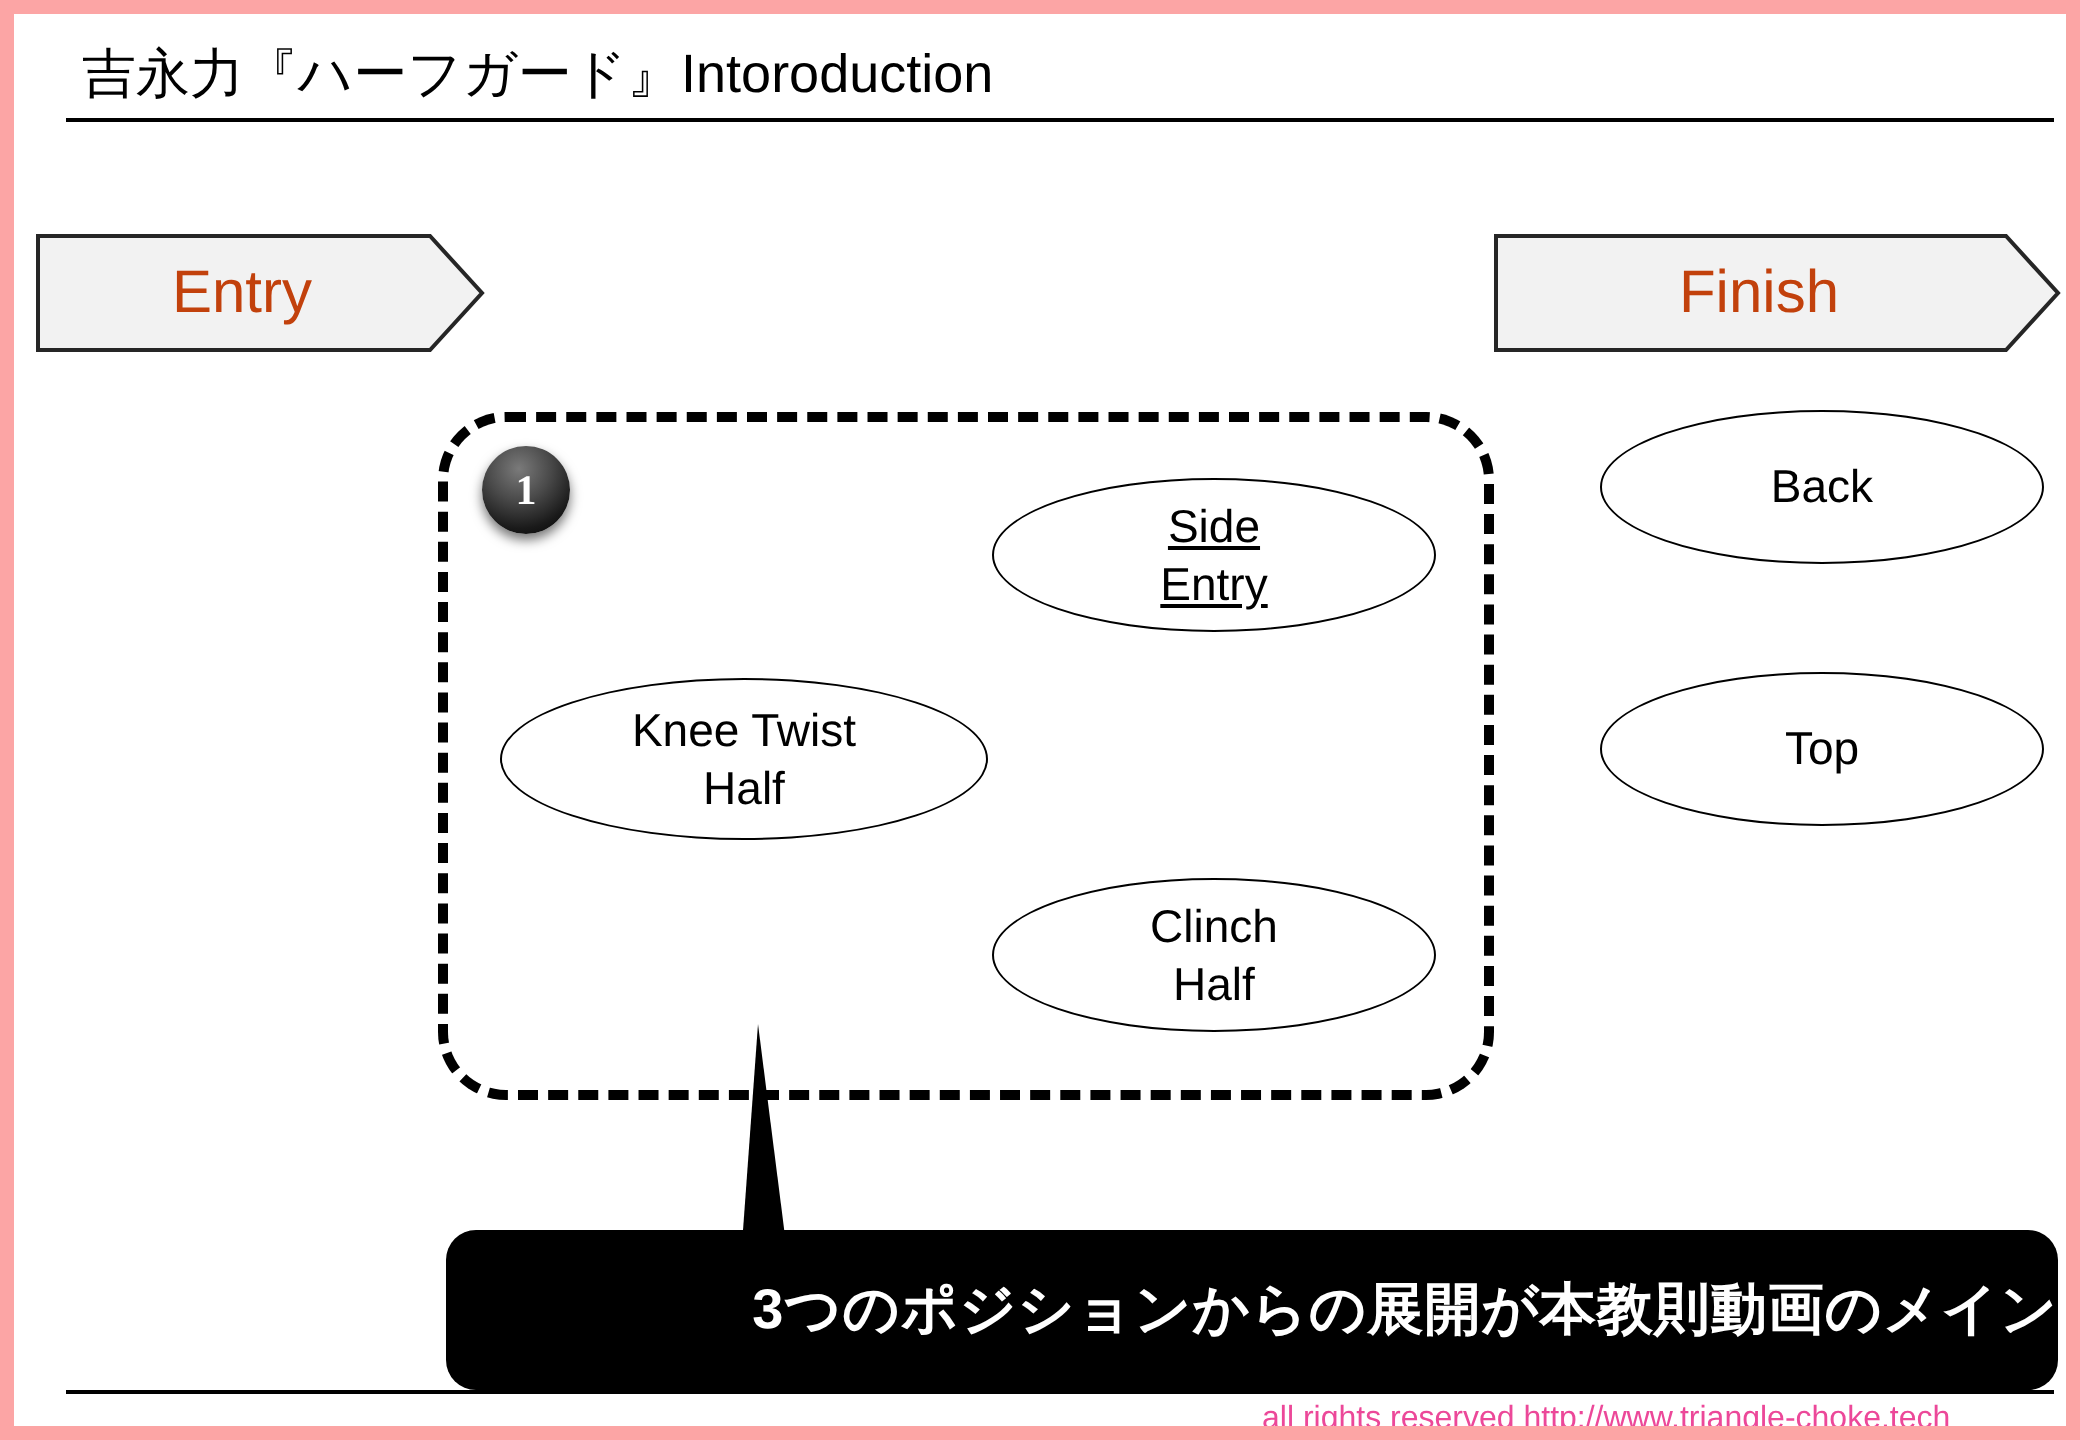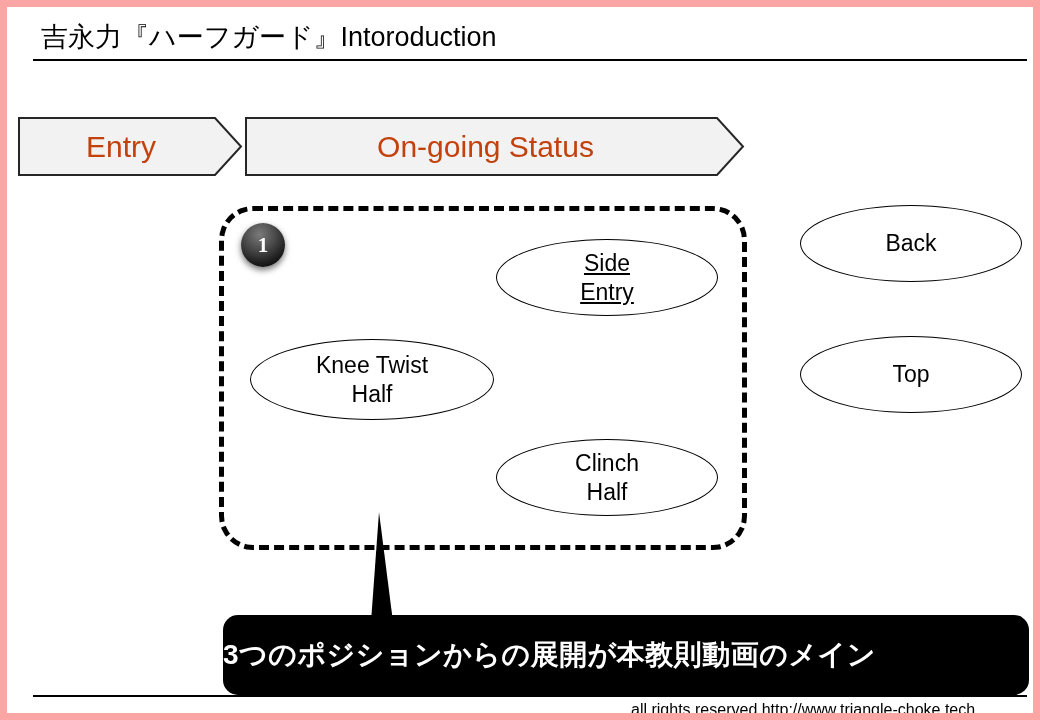--- a/index.html
+++ b/index.html
@@ -41,21 +41,21 @@
     top: 688px;
     width: 994px;
     height: 0;
     border-top: 2px solid #000000;
   }
   #footer-text {
     position: absolute;
     left: 624px;
     top: 694px;
     font-size: 16px;
-    color: #000000;
+    color: #ec4899;
     white-space: nowrap;
   }
   
   .chev-wrap {
     position: absolute;
     top: 111px;
     height: 57px;
   }
   .chev-svg {
     position: absolute;
@@ -144,21 +144,21 @@
   #callout-box {
     position: absolute;
     left: 216px;
     top: 608px;
     width: 806px;
     height: 80px;
     background: #000000;
     border-radius: 15px;
     display: flex;
     align-items: center;
-    justify-content: flex-start;
+    justify-content: flex-end;
   }
   #callout-text {
     color: #ffffff;
     font-size: 28px;
     font-weight: bold;
     letter-spacing: 0.5px;
     white-space: nowrap;
   }
 </style>
 </head>
@@ -169,27 +169,27 @@
   <div id="title">吉永力『ハーフガード』Intoroduction</div>
   <div id="title-rule"></div>
 
   <div class="chev-wrap" id="chev-0">
     <svg class="chev-svg" width="222" height="57" viewBox="0 0 222 57" preserveAspectRatio="none">
       <polygon points="0,0 196,0 222,28.5 196,57 0,57" fill="#f2f2f2" stroke="#262626" stroke-width="2"></polygon>
     </svg>
     <div class="chev-label">Entry</div>
   </div>
 
-  <div class="chev-wrap" id="chev-1">
-    <svg class="chev-svg" width="497" height="57" viewBox="0 0 497 57" preserveAspectRatio="none">
-      <polygon points="0,0 471,0 497,28.5 471,57 0,57" fill="#f2f2f2" stroke="#262626" stroke-width="2"></polygon>
+
+  <div class="chev-wrap" id="chev-2">
+    <svg class="chev-svg" width="281" height="57" viewBox="0 0 281 57" preserveAspectRatio="none">
+      <polygon points="0,0 255,0 281,28.5 255,57 0,57" fill="#f2f2f2" stroke="#262626" stroke-width="2"></polygon>
     </svg>
-    <div class="chev-label">On-going Status</div>
-  </div>
-
+    <div class="chev-label">Finish</div>
+  </div>
 
   <div id="group-box"></div>
 
   <div id="badge-1">
     <span>1</span>
   </div>
 
   <div class="ellipse" id="el-knee">
     <span>
       <span>Knee Twist</span><br>

